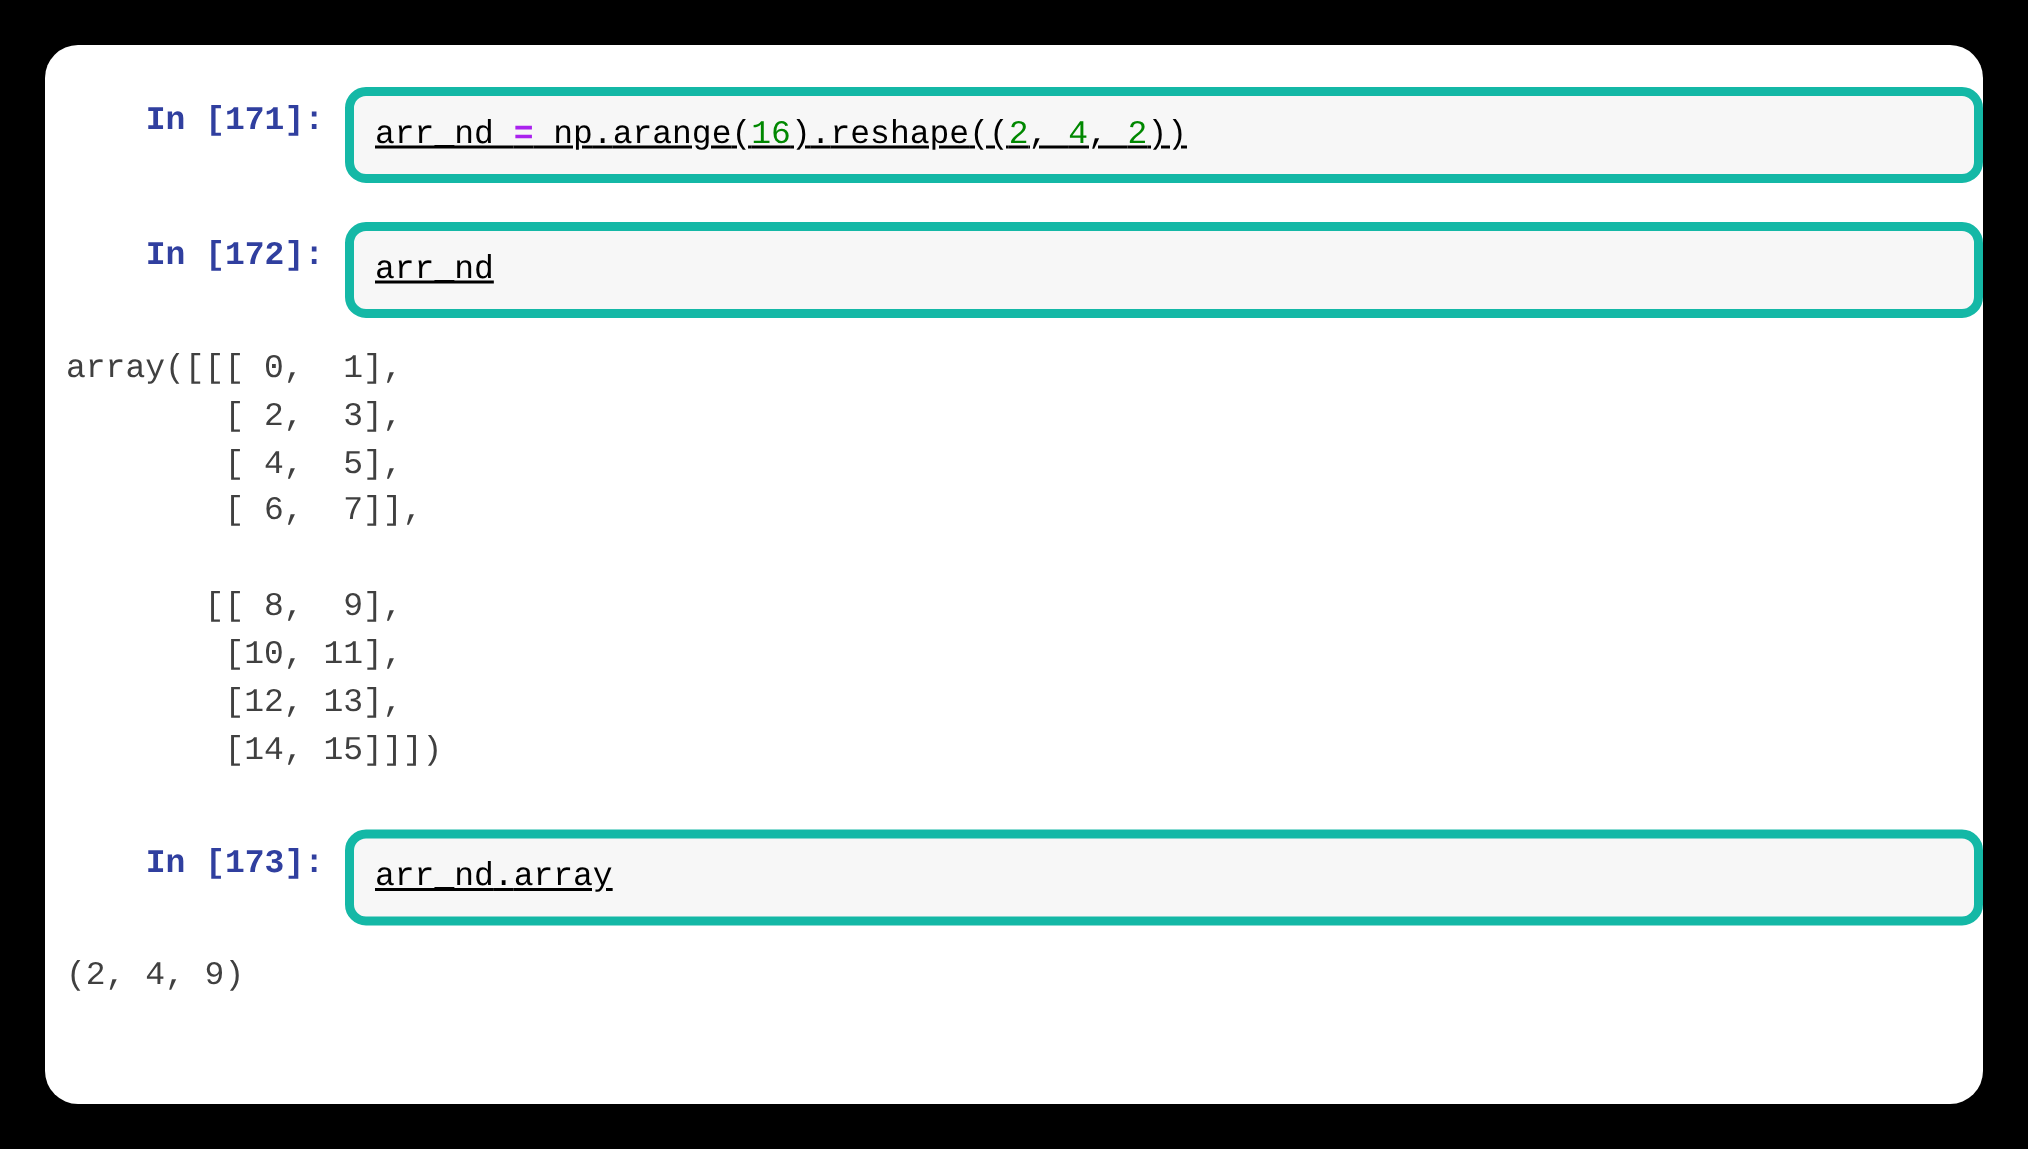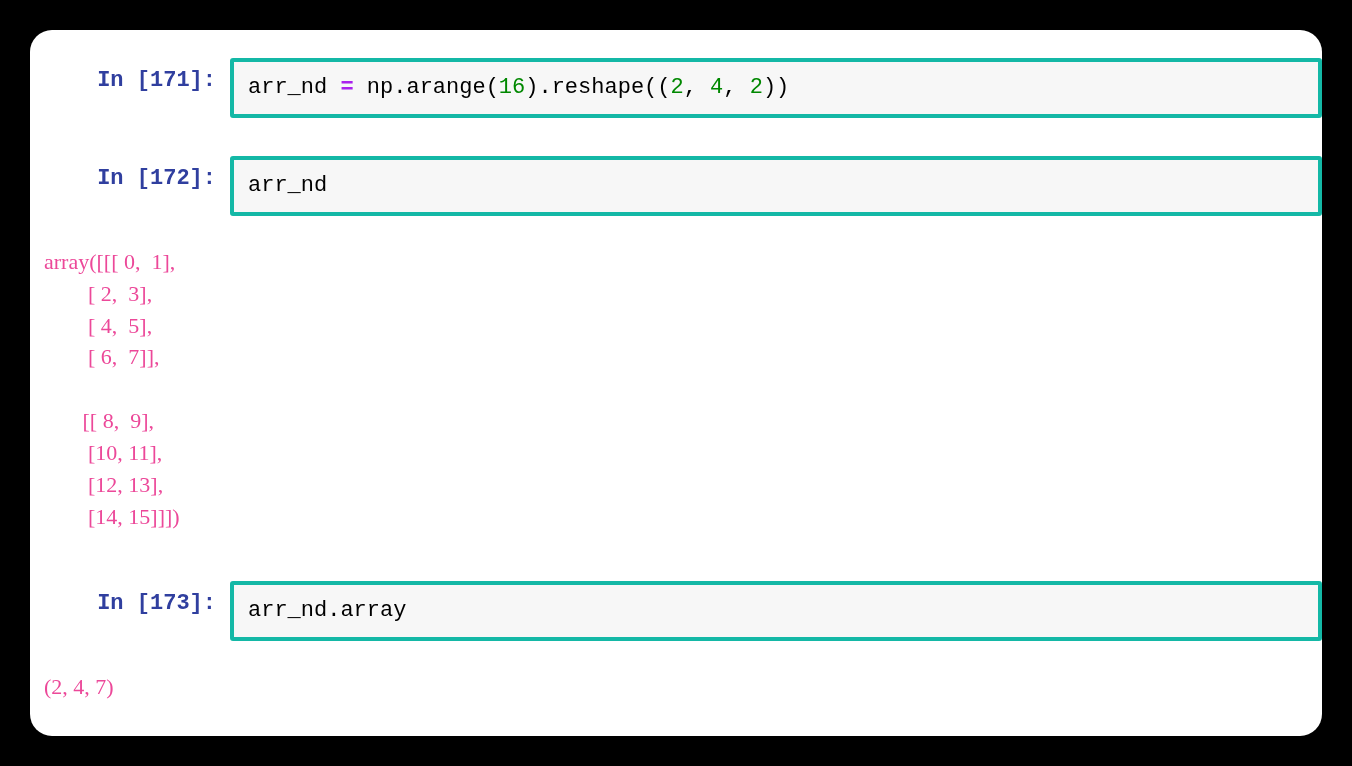--- a/index.html
+++ b/index.html
@@ -17,21 +17,21 @@
     }
     .notebook-container {
       background: #fff;
       border-radius: 22px;
       padding: 28px 0 34px 0;
       overflow: hidden;
       height: 100%;
     }
     .cell {
       display: flex;
-      margin-bottom: 14px;
+      margin-bottom: 2px;
     }
     .prompt {
       width: 200px;
       text-align: right;
       padding: 10px 14px 10px 0;
       flex-shrink: 0;
       font-weight: bold;
       white-space: nowrap;
     }
     .prompt-in {
@@ -41,27 +41,27 @@
       color: #D84315;
     }
     .cell-content {
       flex: 1;
       padding: 10px 14px;
       white-space: pre;
       line-height: 1.45;
     }
     .input-content {
       background: #f7f7f7;
-      border: 4px solid #14b8a6;
-      border-radius: 3px;
+      border: 6px solid #14b8a6;
+      border-radius: 14px;
+      text-decoration: underline;
     }
     .output-content {
       background: transparent;
-      color: #ec4899;
-      font-family: Liberation Serif, serif;
+      color: #404040;
     }
     .gap {
       height: 24px;
     }
     .gap-sm {
       height: 6px;
     }
     
     .t-name { color: #000; }
     .t-op { color: #aa22ee; font-weight: bold; }
@@ -102,16 +102,16 @@
   <div class="gap"></div>
 
   <div class="cell">
     <div class="prompt prompt-in"><span>In </span>[<span>173</span>]:</div>
     <div class="cell-content input-content"><span class="t-name">arr_nd</span><span class="t-punc">.</span><span class="t-name">array</span></div>
   </div>
 
   <div class="gap-sm"></div>
 
   <div class="cell">
-    <div class="cell-content output-content">(2, 4, 7)</div>
+    <div class="cell-content output-content">(2, 4, 9)</div>
   </div>
 
 </div>
 
 </body></html>

